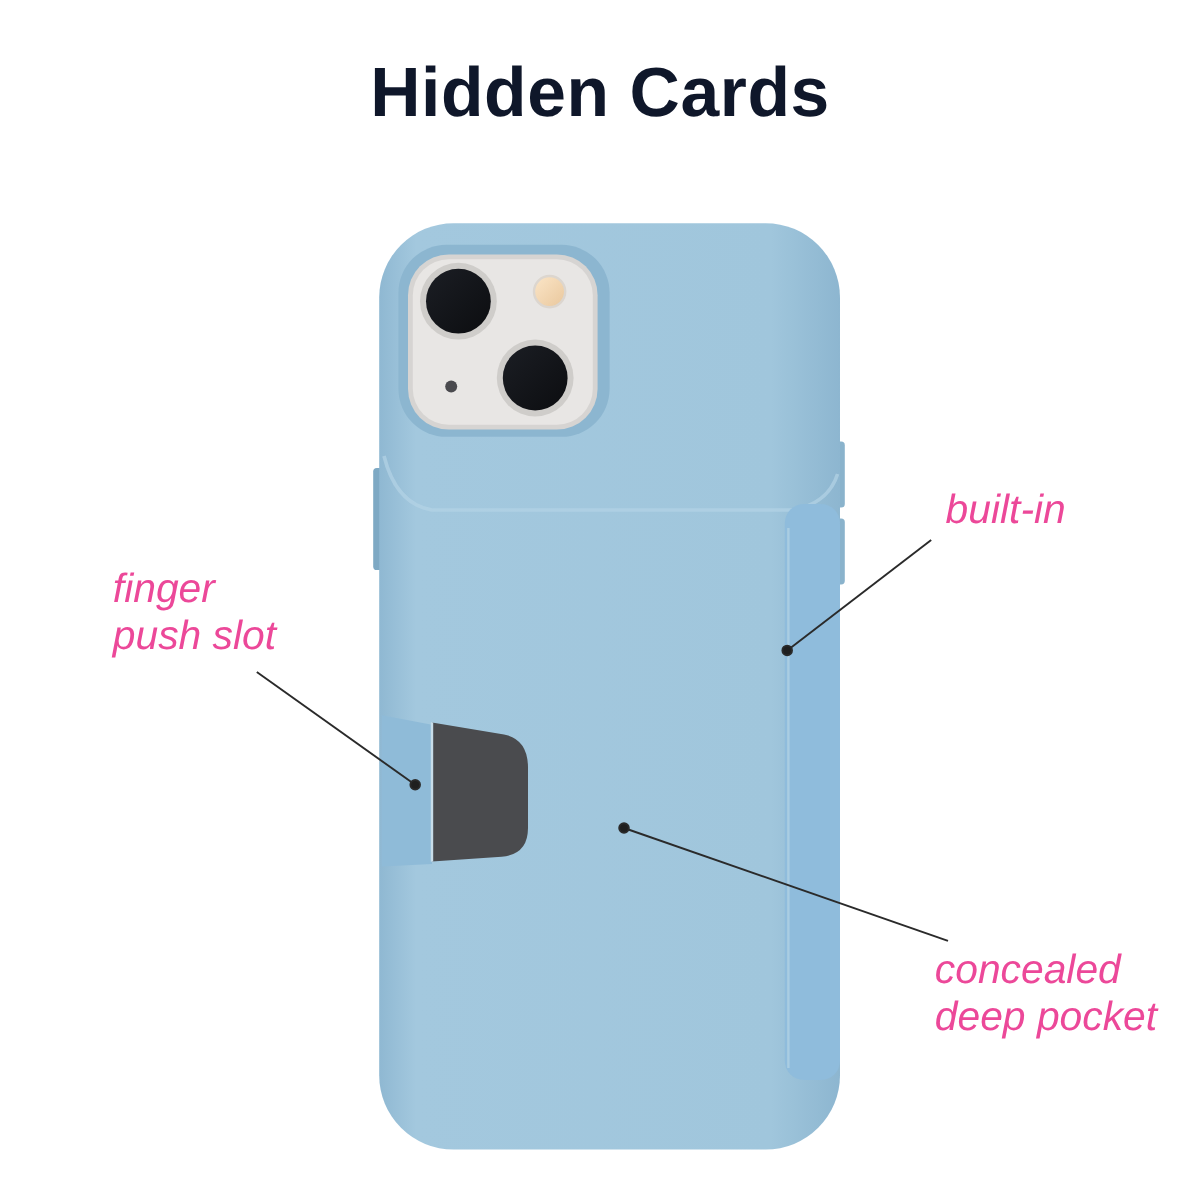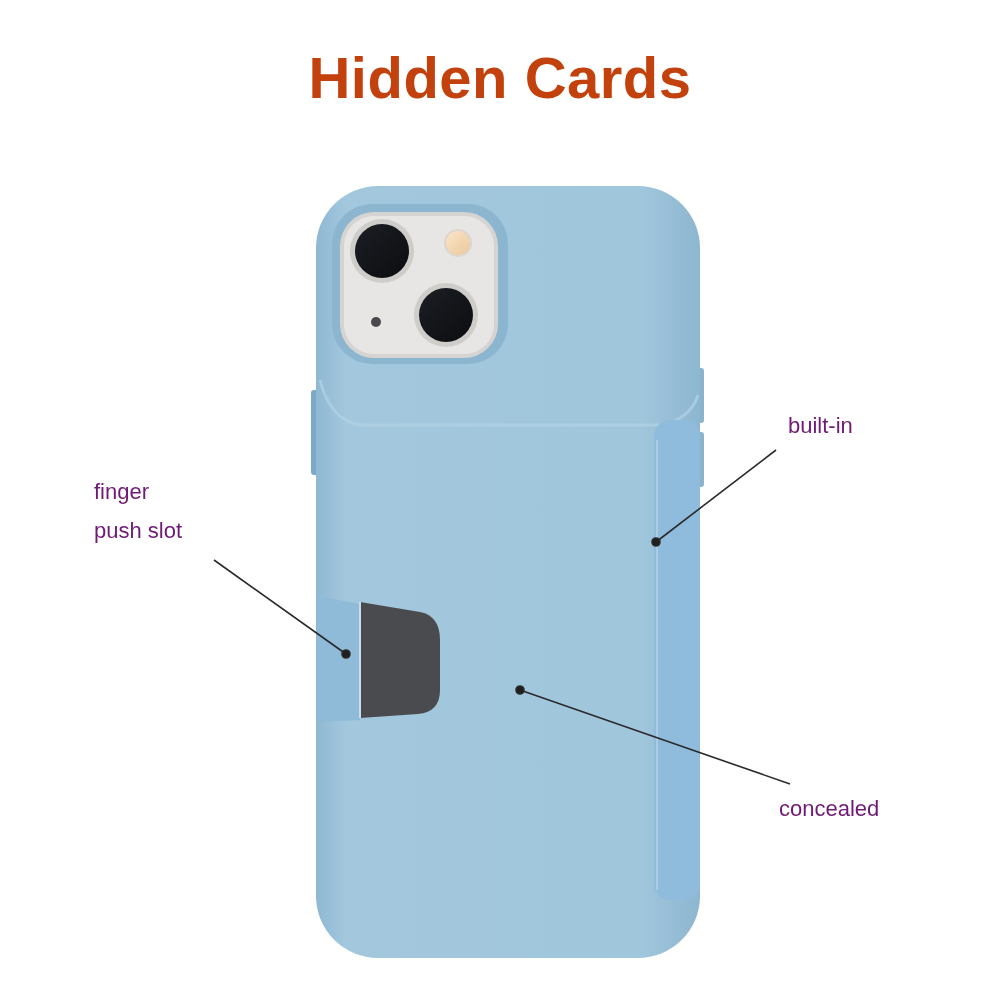--- a/index.html
+++ b/index.html
@@ -1,18 +1,18 @@
 <!DOCTYPE html>
 <html><head>
 <meta charset="utf-8">
 <style>
   html, body { margin:0; padding:0; background:#ffffff; }
   body { width:1000px; height:1000px; position:relative; overflow:hidden; font-family:"Liberation Sans", "DejaVu Sans", sans-serif; }
-  .title { position:absolute; left:0; top:44px; width:1000px; text-align:center; font-size:58px; font-weight:bold; color:#c2410c; letter-spacing:0.5px; }
-  .label { position:absolute; font-size:22px; line-height:39px; color:#701a75; white-space:pre; }
+  .title { position:absolute; left:0; top:44px; width:1000px; text-align:center; font-size:58px; font-weight:bold; color:#0f172a; letter-spacing:0.5px; }
+  .label { position:absolute; font-size:34px; line-height:39px; color:#ec4899; white-space:pre;font-style:italic; }
   svg.art { position:absolute; left:0; top:0; }
 </style>
 </head>
 <body>
 
 <div class="title">Hidden Cards</div>
 
 <svg class="art" width="1000" height="1000" viewBox="0 0 1000 1000">
   <defs>
     <linearGradient id="caseGrad" x1="0" x2="1" y1="0" y2="0">
@@ -62,13 +62,13 @@
     <circle cx="346" cy="654" r="4"></circle>
     <line x1="776" y1="450" x2="656" y2="542"></line>
     <circle cx="656" cy="542" r="4"></circle>
     <line x1="790" y1="784" x2="520" y2="690"></line>
     <circle cx="520" cy="690" r="4"></circle>
   </g>
 </svg>
 
 <div class="label" style="left:94px; top:472px;"><span>finger</span><br><span>push slot</span></div>
 <div class="label" style="left:788px; top:406px;"><span>built-in</span><br></div>
-<div class="label" style="left:779px; top:789px;"><span>concealed</span><br></div>
+<div class="label" style="left:779px; top:789px;"><span>concealed</span><br><span>deep pocket</span></div>
 
 </body></html>

